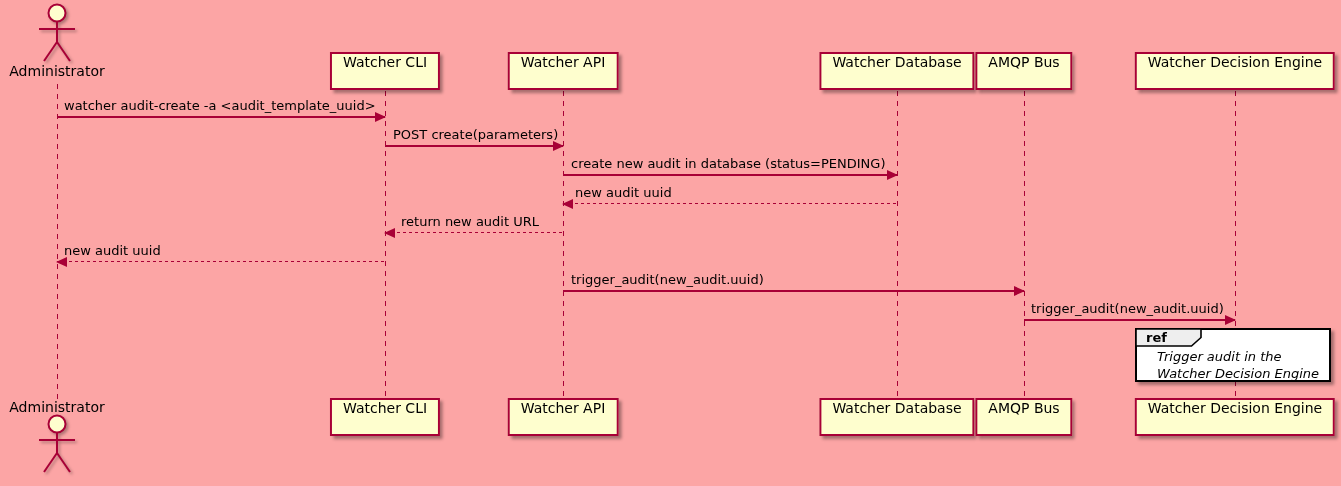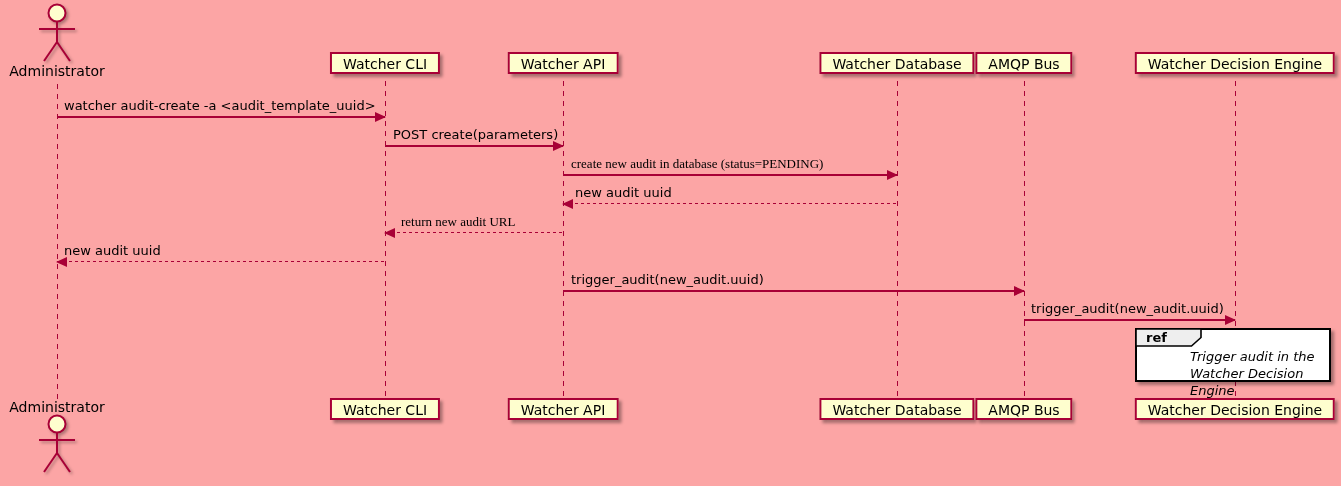--- a/index.html
+++ b/index.html
@@ -3,24 +3,24 @@
 <meta charset="utf-8">
 <style>
   html,body{margin:0;padding:0;background:#ffffff;}
   .canvas{
     position:relative;width:1341px;height:486px;background:#fca5a5;overflow:hidden;
     font-family:"DejaVu Sans","Liberation Sans",sans-serif;color:#000;
   }
   
   .pbox{
     position:absolute;transform:translateX(-50%);
-    height:22px;box-sizing:border-box;
+    height:38px;box-sizing:border-box;
     background:#FEFECE;border:2px solid #A80036;
     box-shadow:3px 3px 3px rgba(0,0,0,0.35);
-    display:flex;align-items:flex-end;justify-content:center;
+    display:flex;align-items:flex-start;justify-content:center;
     font-size:14px;padding:0 11px;white-space:nowrap;z-index:2;
   }
   
   .lifeline{
     position:absolute;width:1.4px;z-index:1;
     background:repeating-linear-gradient(180deg,#A80036 0 5px,transparent 5px 10px);
   }
   
   .msg{position:absolute;z-index:2;}
   .msg-line{position:absolute;left:0;top:0;width:100%;height:1.6px;background:#A80036;}
@@ -109,33 +109,33 @@
     <div class="ah right"></div>
   </div>
 
   <div class="msg" style="left:385px;top:145px;width:178px;">
     <div class="msg-label" style="left:8px;">POST create(parameters)</div>
     <div class="msg-line"></div>
     <div class="ah right"></div>
   </div>
 
   <div class="msg" style="left:563px;top:174px;width:334px;">
-    <div class="msg-label" style="left:8px;font-family:Liberation Serif, serif;">create new audit in database (status=PENDING)</div>
+    <div class="msg-label" style="left:8px;">create new audit in database (status=PENDING)</div>
     <div class="msg-line"></div>
     <div class="ah right"></div>
   </div>
 
   <div class="msg" style="left:563px;top:203px;width:334px;">
     <div class="msg-label" style="left:12px;">new audit uuid</div>
     <div class="msg-line dashed"></div>
     <div class="ah left"></div>
   </div>
 
   <div class="msg" style="left:385px;top:232px;width:178px;">
-    <div class="msg-label" style="left:16px;font-family:Liberation Serif, serif;">return new audit URL</div>
+    <div class="msg-label" style="left:16px;">return new audit URL</div>
     <div class="msg-line dashed"></div>
     <div class="ah left"></div>
   </div>
 
   <div class="msg" style="left:57px;top:261px;width:328px;">
     <div class="msg-label" style="left:7px;">new audit uuid</div>
     <div class="msg-line dashed"></div>
     <div class="ah left"></div>
   </div>
 
@@ -144,21 +144,21 @@
     <div class="msg-line"></div>
     <div class="ah right"></div>
   </div>
 
   <div class="msg" style="left:1024px;top:319px;width:211px;">
     <div class="msg-label" style="left:7px;">trigger_audit(new_audit.uuid)</div>
     <div class="msg-line"></div>
     <div class="ah right"></div>
   </div>
 
-  <div class="ref" style="left:1135px;top:328px;width:196px;height:54px;padding-left:33px;">
+  <div class="ref" style="left:1135px;top:328px;width:196px;height:54px;">
     <div class="ref-tab">
       <svg width="66" height="18" viewBox="0 0 66 18">
         <polygon points="0,0 65,0 65,8.5 55.5,17 0,17" fill="#EEEEEE" stroke="#000000" stroke-width="1.6"></polygon>
       </svg>
       <span class="ref-keyword">ref</span>
     </div>
     <div class="ref-body">
       <div>Trigger audit in the</div>
       <div>Watcher Decision Engine</div>
     </div>

